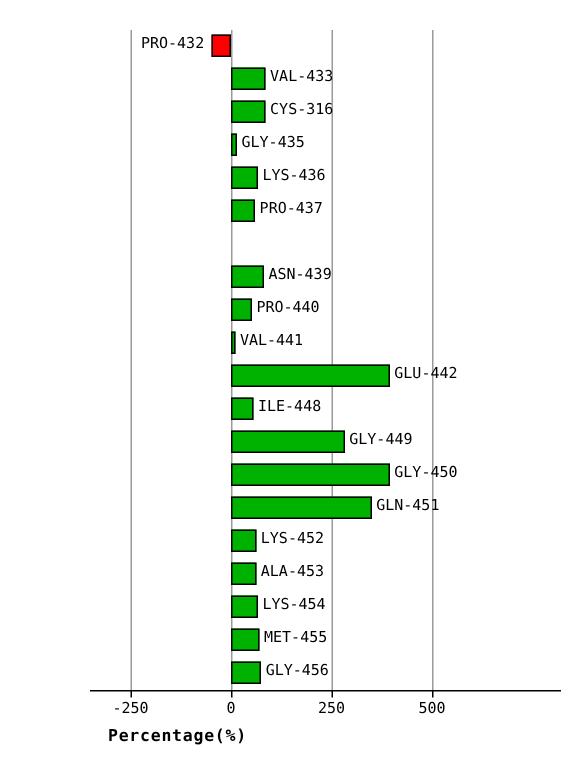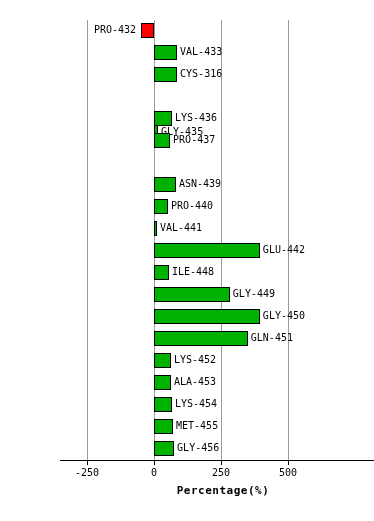--- a/index.html
+++ b/index.html
@@ -91,21 +91,20 @@
     line-height: 12px;
     color: #000000;
     text-align: center;
     white-space: nowrap;
   }
   .xaxis-title {
     position: absolute;
     top: 484px;
     left: 0;
     width: 374px;
-    text-align: center;
     font-size: 11px;
     font-weight: bold;
     color: #000000;
     letter-spacing: 0.5px;
   }
   .xaxis-title-inner {
     display: inline-block;
     margin-left: 72px;
   }
 </style>
@@ -127,21 +126,21 @@
           <div class="barlabel left" style="left: 0px; width: 136.136px;">PRO-432</div>
         </div>
         <div class="row" style="top: 22px; text-decoration: underline;">
           <div class="bar pos" title="VAL-433: 86%" style="width: 23.048px; left: 154px; background: rgb(0, 178, 0);"></div>
           <div class="barlabel" style="left: 180.048px;">VAL-433</div>
         </div>
         <div class="row" style="top: 44px;">
           <div class="bar pos" title="CYS-434: 86%" style="width: 23.048px; left: 154px; background: rgb(0, 178, 0);"></div>
           <div class="barlabel" style="left: 180.048px;">CYS-316</div>
         </div>
-        <div class="row" style="top: 66px; margin-top: 36px;">
+        <div class="row" style="top: 66px;">
           <div class="bar pos" title="GLY-435: 15%" style="width: 4.02px; left: 154px; background: rgb(0, 178, 0);"></div>
           <div class="barlabel" style="left: 161.02px;">GLY-435</div>
         </div>
         <div class="row" style="top: 88px;">
           <div class="bar pos" title="LYS-436: 67%" style="width: 17.956px; left: 154px; background: rgb(0, 178, 0);"></div>
           <div class="barlabel" style="left: 174.956px;">LYS-436</div>
         </div>
         <div class="row" style="top: 110px;">
           <div class="bar pos" title="PRO-437: 60%" style="width: 16.08px; left: 154px; background: rgb(0, 178, 0);"></div>
           <div class="barlabel" style="left: 173.08px;">PRO-437</div>

